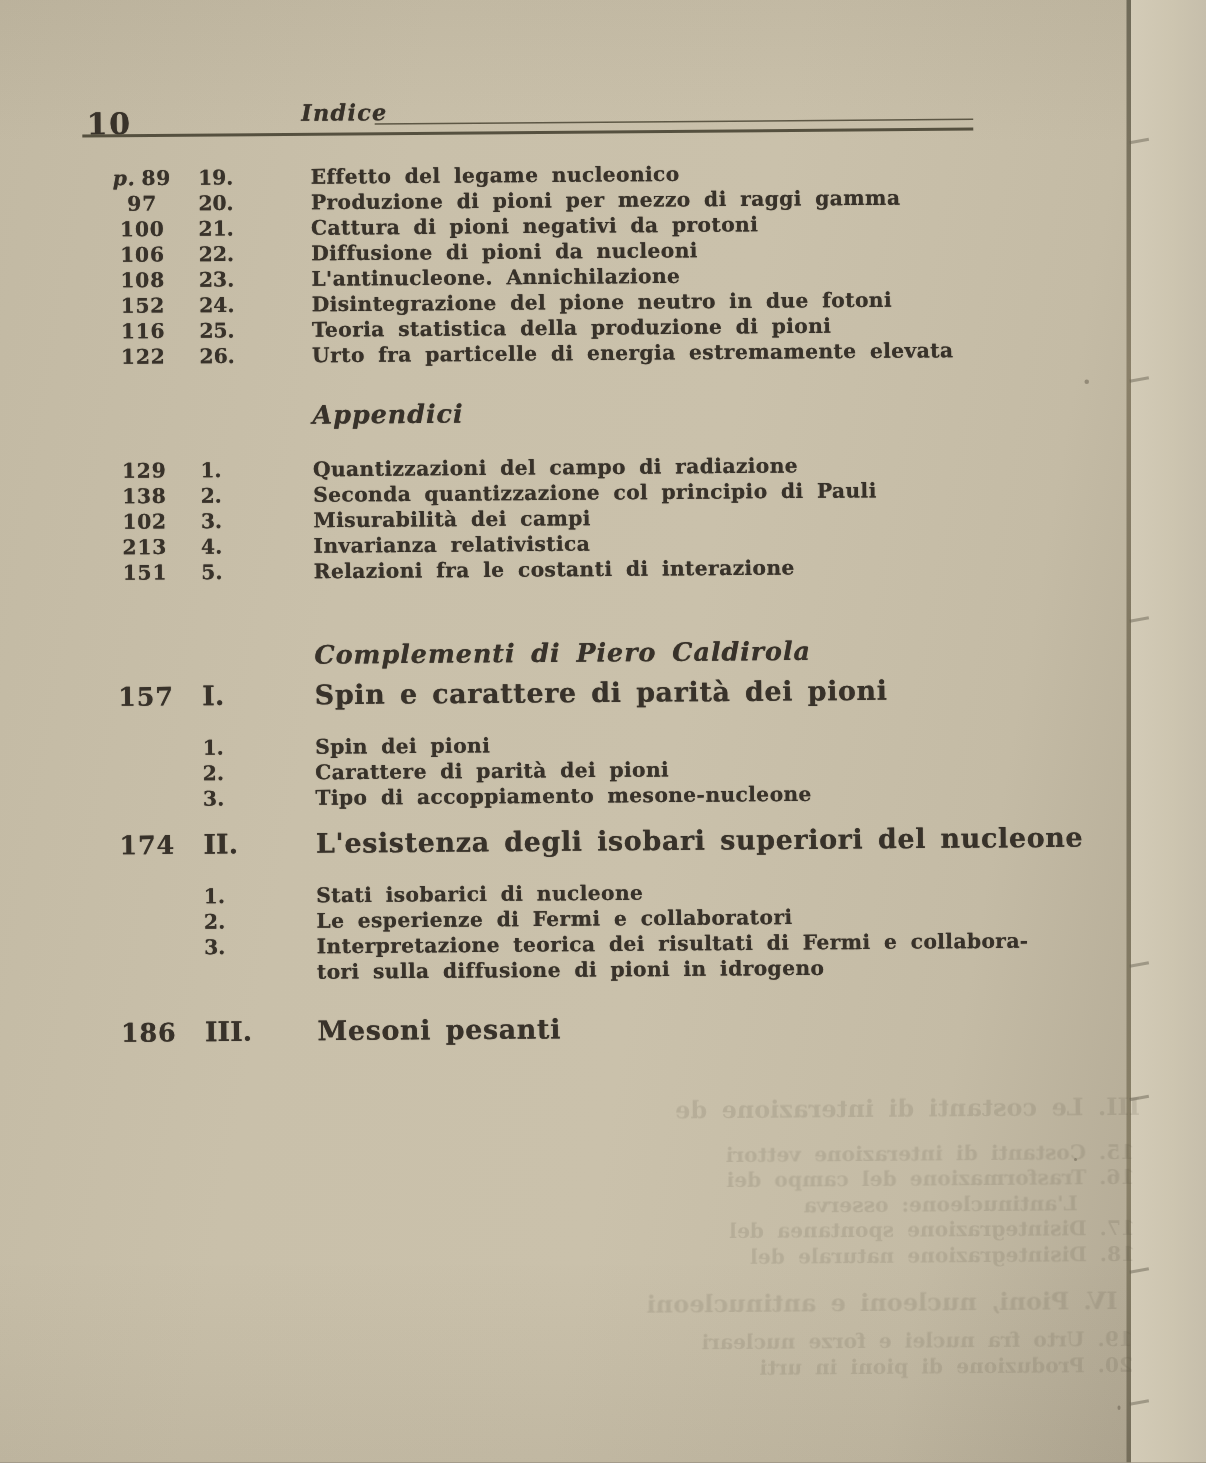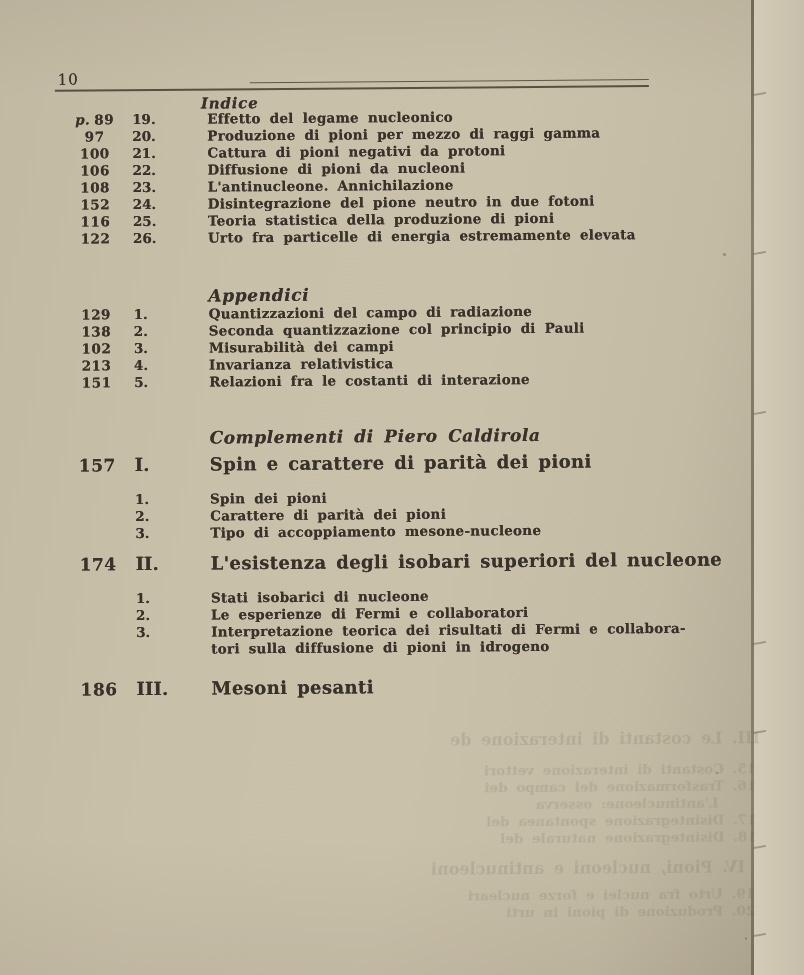--- a/index.html
+++ b/index.html
@@ -28,22 +28,22 @@
     background:linear-gradient(90deg,#d3cbb7 0%,#cdc5b0 55%,#c6beab 100%);
   }
   .notch{position:absolute;left:753px;width:13px;height:2px;background:rgba(108,101,85,0.5);transform:rotate(-10deg);}
   .speck{position:absolute;border-radius:50%;background:#6b6352;opacity:0.55;}
 
   
   .content{position:absolute;inset:0;transform:rotate(-0.45deg);transform-origin:50% 50%;}
 
   .txt{color:var(--ink);text-shadow:0 0 0.5px rgba(56,50,40,0.8);}
 
-  .folio{position:absolute;left:61px;top:68px;font-size:15px;font-weight:400;letter-spacing:1px;}
-  .runtitle{position:absolute;left:204px;top:65px;font-size:15px;font-style:italic;font-weight:700;letter-spacing:0.8px;margin-top:28px;}
+  .folio{position:absolute;left:61px;top:68px;font-size:20px;font-weight:700;letter-spacing:1px;}
+  .runtitle{position:absolute;left:204px;top:65px;font-size:15px;font-style:italic;font-weight:700;letter-spacing:0.8px;}
   .rule-a{position:absolute;left:253px;top:81px;width:399px;height:1px;background:#5d5745;}
   .rule-b{position:absolute;left:58px;top:87px;width:594px;height:2px;background:var(--rule);}
 
   .entries{position:absolute;left:60px;width:640px;}
   .row{display:flex;height:17px;line-height:17px;font-size:13.5px;font-weight:700;}
   .c-page{width:75px;text-align:center;letter-spacing:0.5px;white-space:nowrap;}
   .c-page .pfx{font-style:italic;font-weight:700;margin-right:4px;}
   .c-num{width:55px;}
   .c-title{margin-left:20px;letter-spacing:0.25px;word-spacing:4px;white-space:nowrap;}
 
@@ -132,21 +132,21 @@
         <span class="c-num">25.</span>
         <span class="c-title">Teoria statistica della produzione di pioni</span>
       </div>
       <div class="row">
         <span class="c-page">122</span>
         <span class="c-num">26.</span>
         <span class="c-title">Urto fra particelle di energia estremamente elevata</span>
       </div>
     </div>
 
-    <div class="sec-head txt" style="top:284px">Appendici</div>
+    <div class="sec-head txt" style="top:266px">Appendici</div>
 
     <div class="entries txt" style="top:304px">
       <div class="row">
         <span class="c-page">129</span>
         <span class="c-num">1.</span>
         <span class="c-title">Quantizzazioni del campo di radiazione</span>
       </div>
       <div class="row">
         <span class="c-page">138</span>
         <span class="c-num">2.</span>

